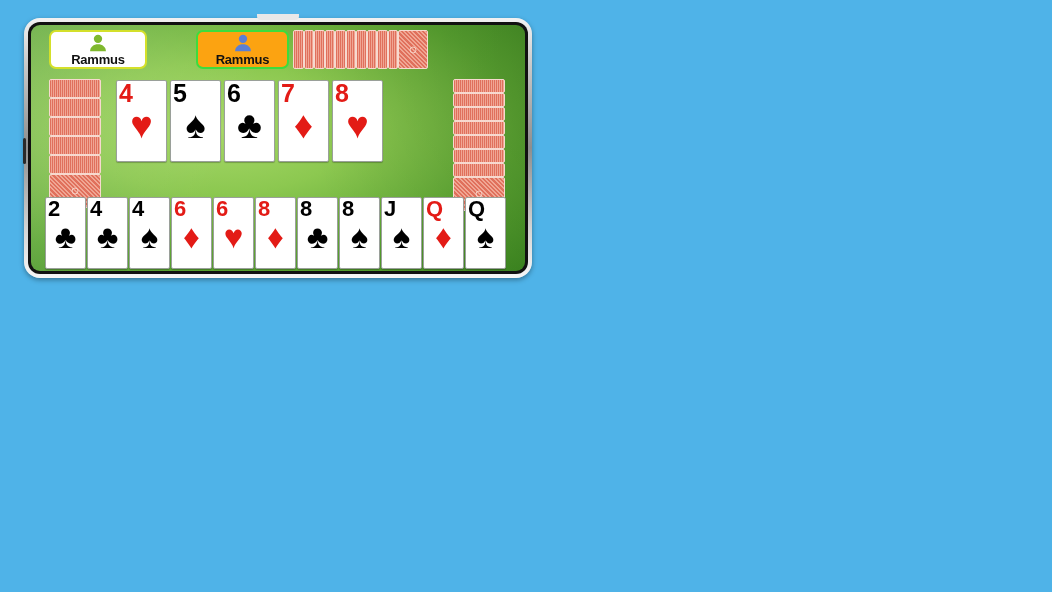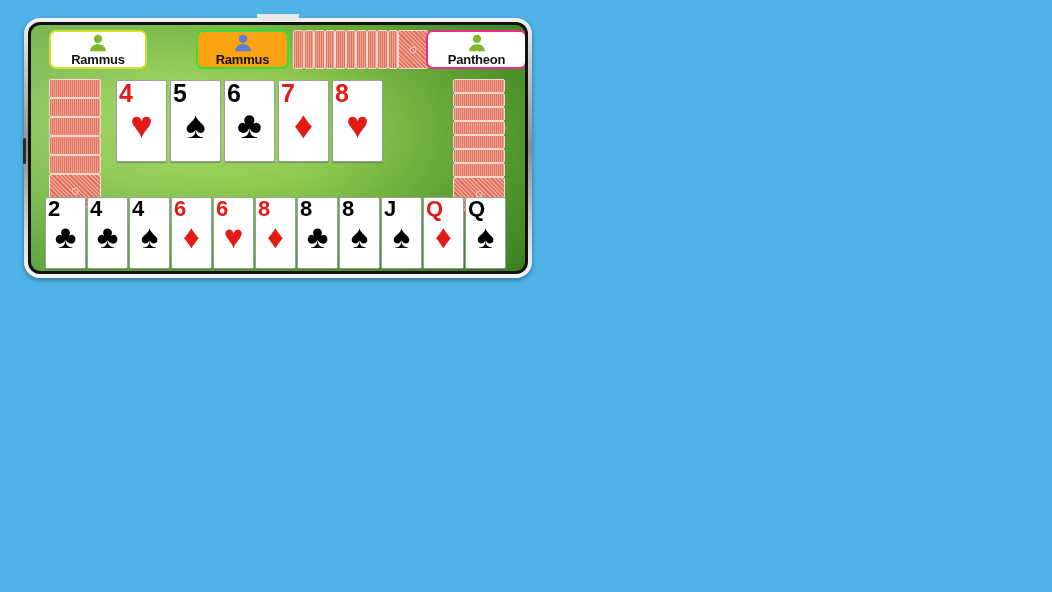--- a/index.html
+++ b/index.html
@@ -149,27 +149,20 @@
                 </svg></span>
               <span class="nm">Rammus</span>
             </div>
             <div class="badge active" style="left: 165px; top: 5px; width: 93px; height: 39px; border-color: rgb(61, 220, 61);">
               <span class="av"><svg viewBox="0 0 24 24" width="20" height="20">
                   <circle cx="12" cy="7" r="5" fill="#5b7fd4"></circle>
                   <path d="M2.5 22c0-5.2 4.3-8.4 9.5-8.4S21.5 16.8 21.5 22z" fill="#5b7fd4"></path>
                 </svg></span>
               <span class="nm">Rammus</span>
             </div>
-            <div class="badge" style="left: 395px; top: 5px; width: 101px; height: 39px; border-color: rgb(238, 43, 140);">
-              <span class="av"><svg viewBox="0 0 24 24" width="20" height="20">
-                  <circle cx="12" cy="7" r="5" fill="#7fb82e"></circle>
-                  <path d="M2.5 22c0-5.2 4.3-8.4 9.5-8.4S21.5 16.8 21.5 22z" fill="#7fb82e"></path>
-                </svg></span>
-              <span class="nm">Pantheon</span>
-            </div>
             <div class="tablecards" style="left: 85px; top: 55px; gap: 3px;">
               <div class="card" style="width: 51px; height: 82px;">
                 <span class="rk red" style="font-size: 25px;">4</span>
                 <span class="su red" style="font-size: 38px; top: 25px;">♥</span>
               </div>
               <div class="card" style="width: 51px; height: 82px;">
                 <span class="rk blk" style="font-size: 25px;">5</span>
                 <span class="su blk" style="font-size: 38px; top: 25px;">♠</span>
               </div>
               <div class="card" style="width: 51px; height: 82px;">

